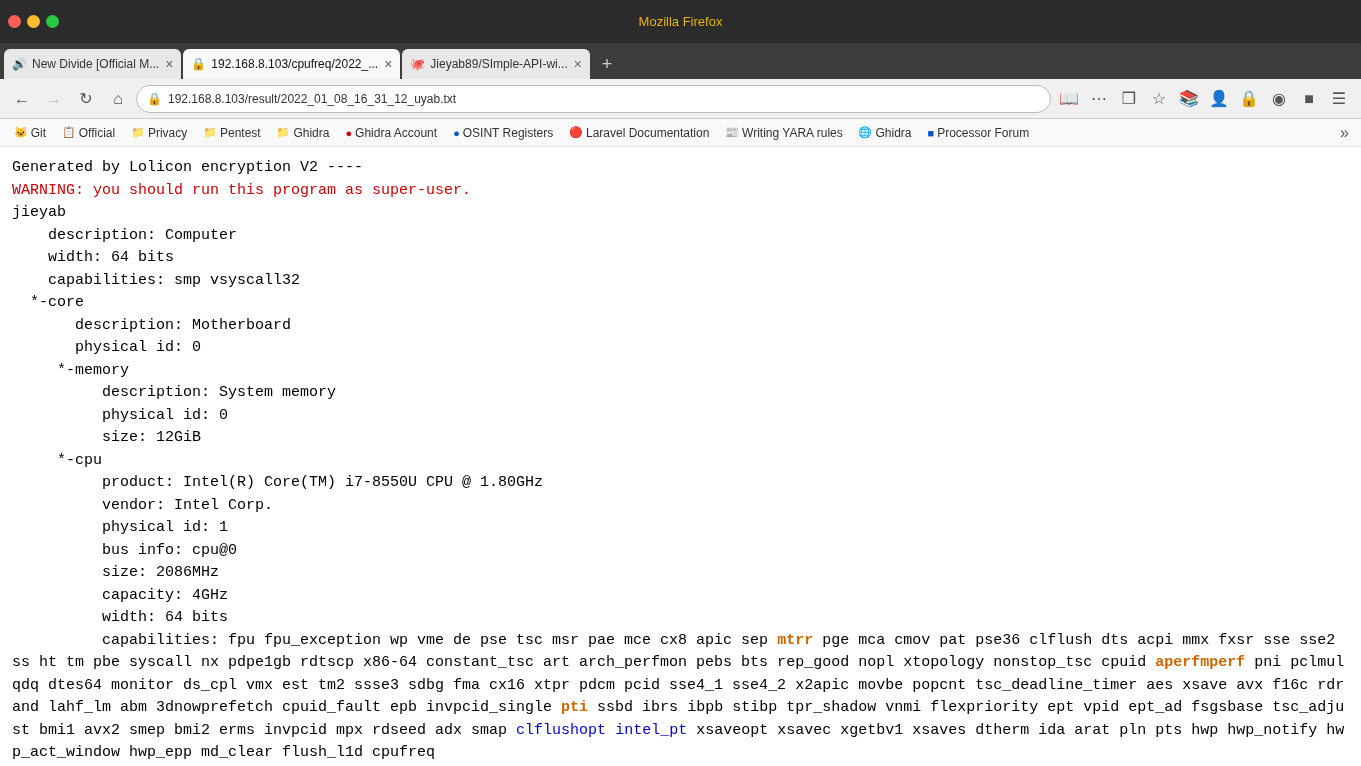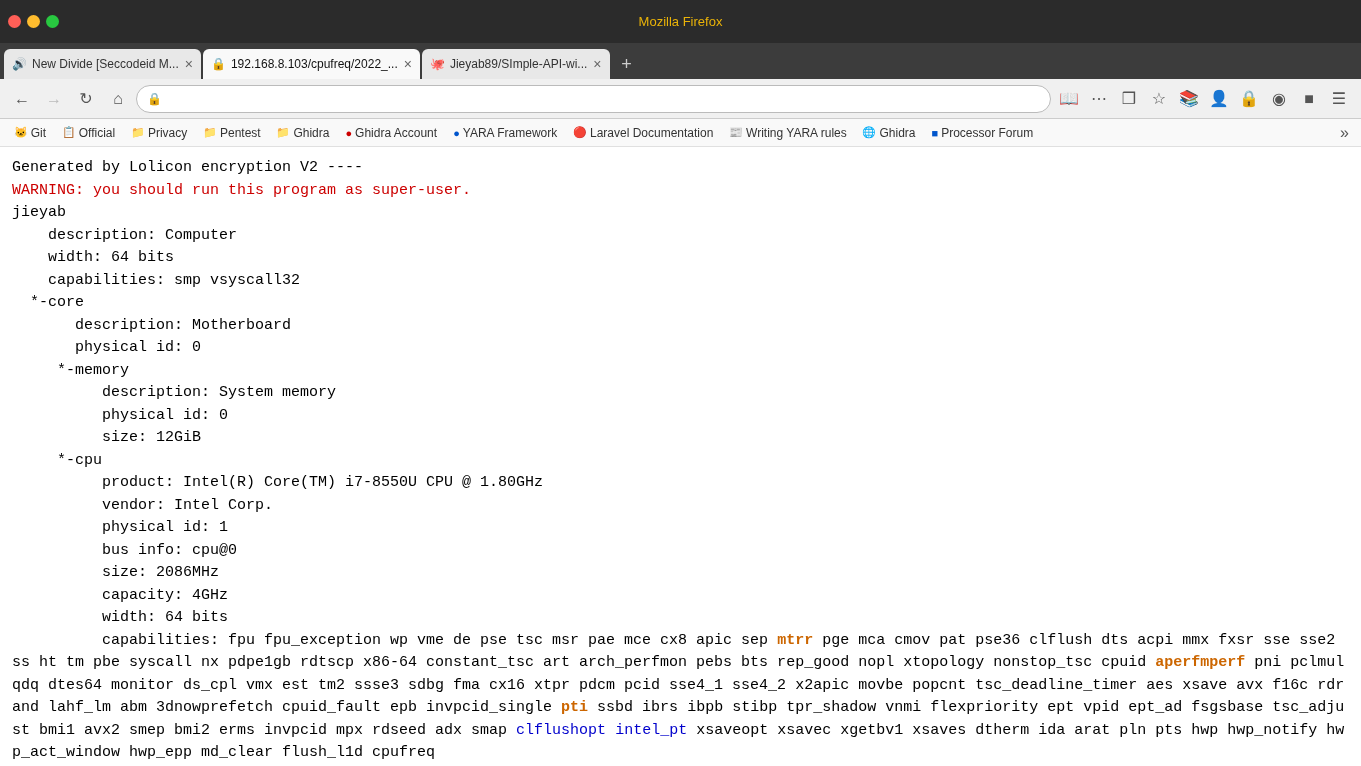--- a/index.html
+++ b/index.html
@@ -148,21 +148,21 @@
     <span class="tb-btn tb-min"></span>
     <span class="tb-btn tb-max"></span>
   </div>
   <span>Mozilla Firefox</span>
 </div>
 
 <div class="tabbar">
 
   <div class="tab">
     <span class="tab-favicon">🔊</span>
-    <span class="tab-label">New Divide [Seccodeid M...</span>
+    <span class="tab-label">New Divide [Official M...</span>
     <span class="tab-close">×</span>
   </div>
 
   <div class="tab active">
     <span class="tab-favicon">🔒</span>
     <span class="tab-label">192.168.8.103/cpufreq/2022_...</span>
     <span class="tab-close">×</span>
   </div>
 
   <div class="tab">
@@ -175,20 +175,21 @@
 </div>
 
 <div class="navbar">
   <button class="nav-btn">←</button>
   <button class="nav-btn disabled">→</button>
   <button class="nav-btn">↻</button>
   <button class="nav-btn">⌂</button>
 
   <div class="address-bar">
     <span class="address-bar-lock">🔒</span>
+    <span class="address-text">192.168.8.103/result/2022_01_08_16_31_12_uyab.txt</span>
   </div>
 
   <div class="nav-icons">
     <button class="nav-btn">📖</button>
     <button class="nav-btn">⋯</button>
     <button class="nav-btn">❒</button>
     <button class="nav-btn">☆</button>
     <button class="nav-btn">📚</button>
     <button class="nav-btn">👤</button>
     <button class="nav-btn">🔒</button>
@@ -218,21 +219,21 @@
   <div class="bookmark-item">
     <span class="bookmark-icon">📁</span>
     <span>Ghidra</span>
   </div>
   <div class="bookmark-item">
     <span class="bookmark-icon" style="color:#cc0000;">●</span>
     <span>Ghidra Account</span>
   </div>
   <div class="bookmark-item">
     <span class="bookmark-icon" style="color:#0055cc;">●</span>
-    <span>YARA Framework</span>
+    <span>OSINT Registers</span>
   </div>
   <div class="bookmark-item">
     <span class="bookmark-icon" style="color:#cc0000;">🔴</span>
     <span>Laravel Documentation</span>
   </div>
   <div class="bookmark-item">
     <span class="bookmark-icon">📰</span>
     <span>Writing YARA rules</span>
   </div>
   <div class="bookmark-item">

